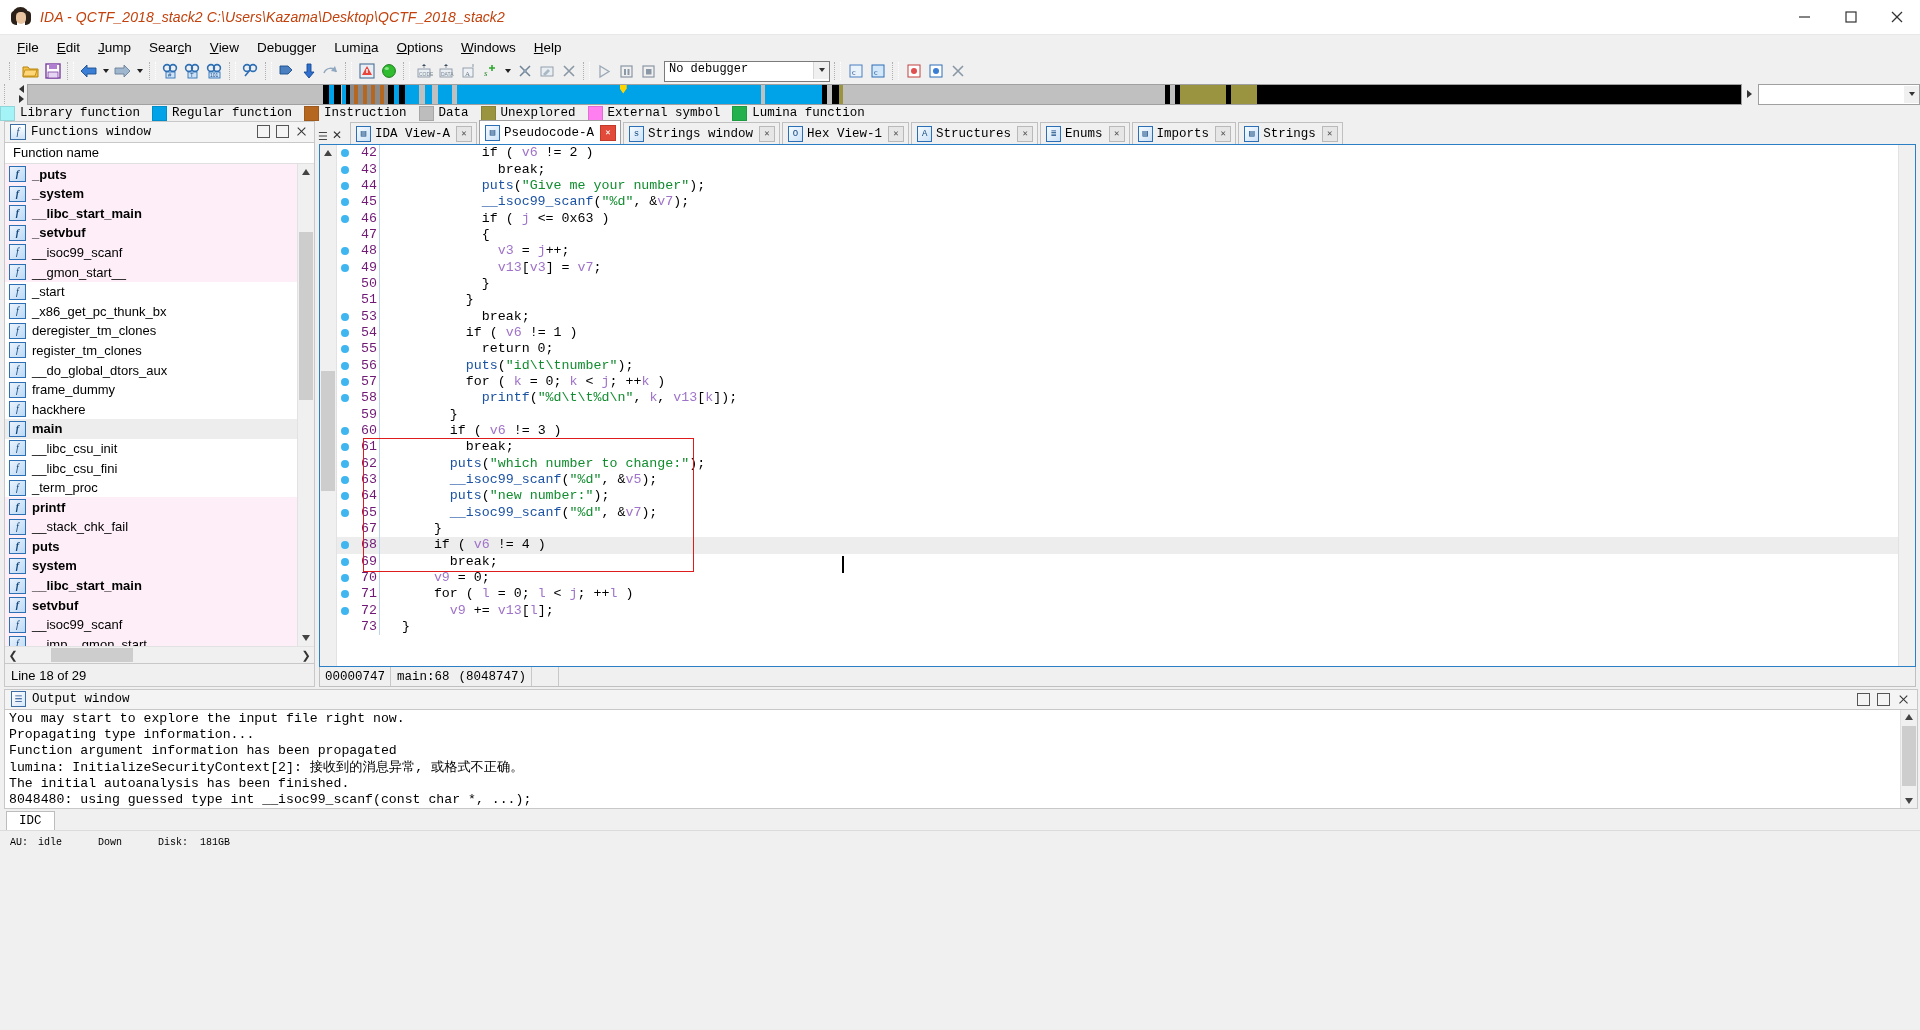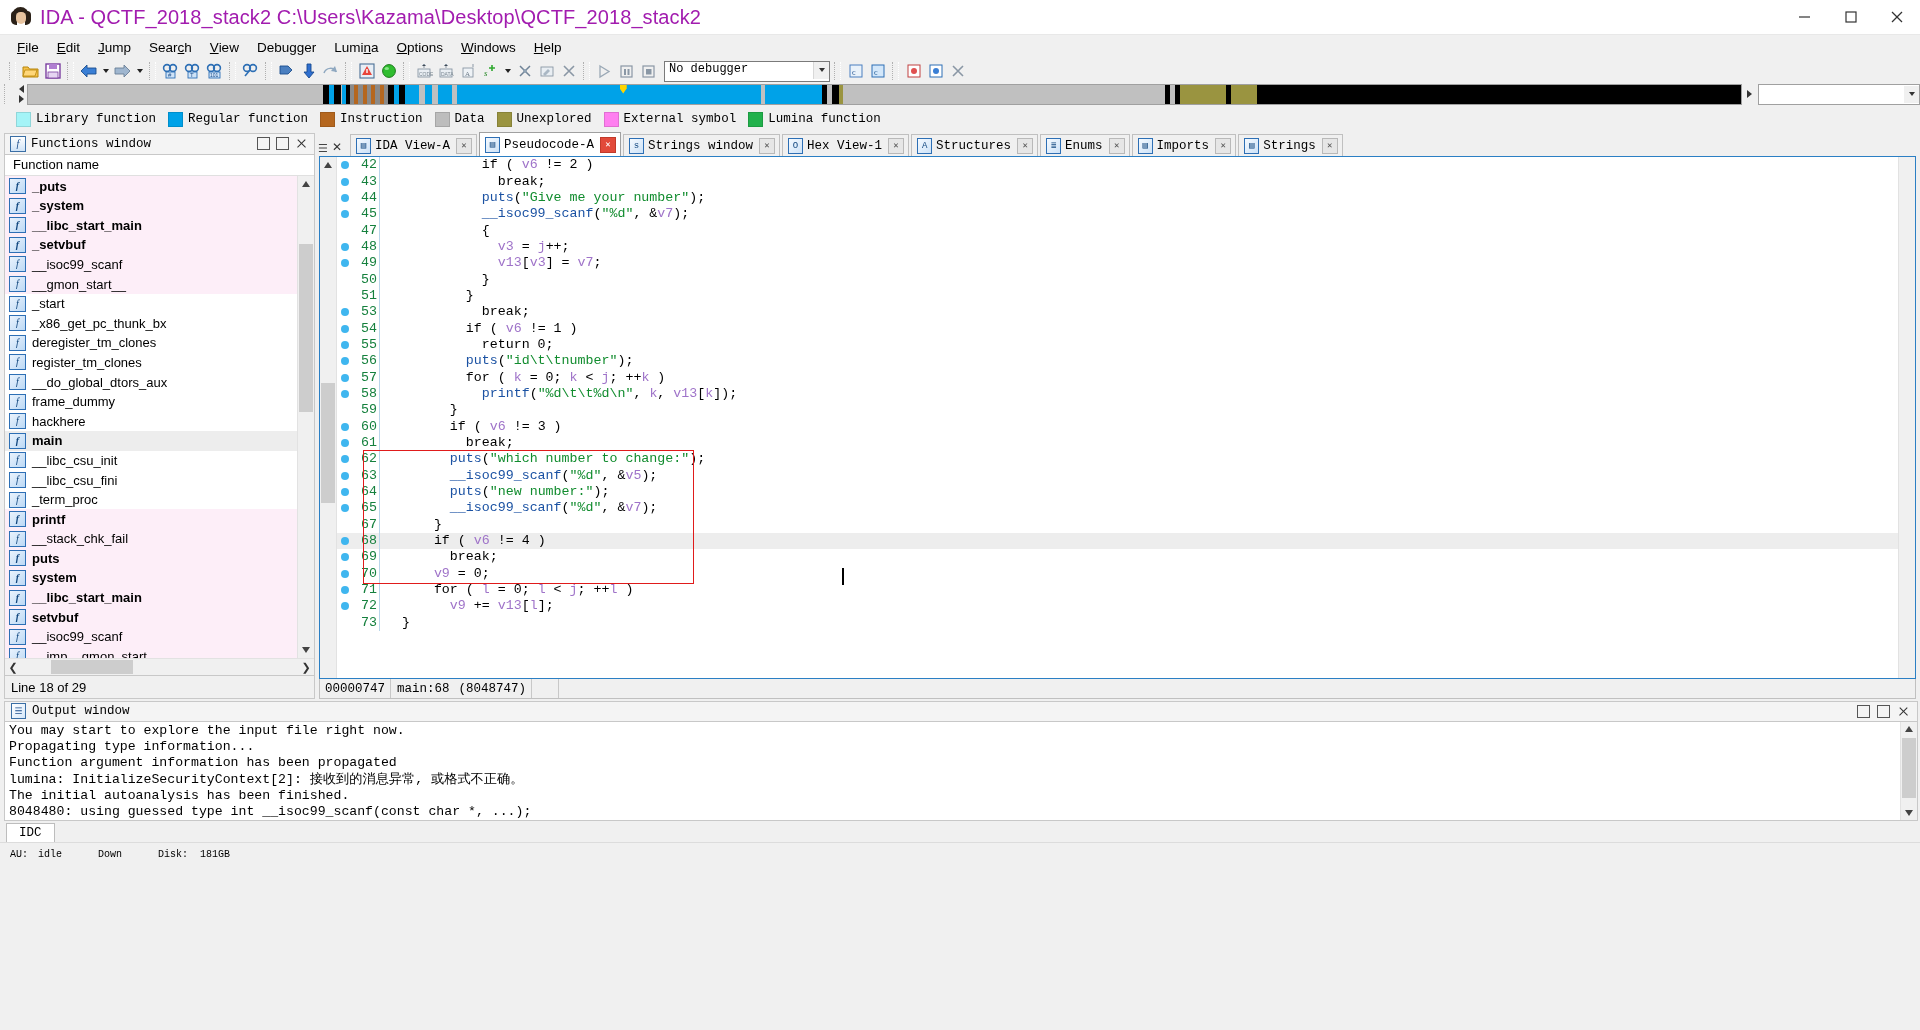--- a/index.html
+++ b/index.html
@@ -14,21 +14,21 @@
   
   #titlebar{
     height:34px;background:#ffffff;display:flex;align-items:center;
     border-bottom:1px solid #e8e8e8;
   }
   #app-icon{width:22px;height:22px;margin:0 8px 0 10px;position:relative;flex:0 0 auto;}
   #app-icon .hair{position:absolute;left:2px;top:1px;width:17px;height:13px;background:#2b2118;border-radius:9px 9px 4px 4px;}
   #app-icon .face{position:absolute;left:6px;top:6px;width:10px;height:12px;background:#e8c4a0;border-radius:5px 5px 6px 6px;}
   #app-icon .hair2{position:absolute;left:1px;top:5px;width:6px;height:14px;background:#2b2118;border-radius:4px 0 0 5px;}
   #app-icon .hair3{position:absolute;left:15px;top:5px;width:6px;height:14px;background:#2b2118;border-radius:0 4px 5px 0;}
-  #title-text{font-size:20px;color:#a21caf;letter-spacing:.1px;}
+  #title-text{font-size:14px;color:#c2410c;letter-spacing:.1px;font-style:italic;}
   #win-controls{margin-left:auto;display:flex;height:34px;}
   .wbtn{width:46px;height:34px;display:flex;align-items:center;justify-content:center;}
   .wbtn svg{display:block;}
 
   
   #menubar{height:24px;background:#f0f0f0;display:flex;align-items:center;padding-left:8px;}
   .menu-item{padding:3px 9px;font-size:13.5px;color:#000;cursor:default;}
   .menu-item u{text-decoration:underline;}
 
   
@@ -55,21 +55,21 @@
   #navband .seg{position:absolute;top:0;bottom:0;}
   #nav-cursor{position:absolute;top:0;width:7px;height:9px;background:#ffd400;left:419px;
      clip-path:polygon(0 0,100% 0,100% 45%,50% 100%,0 45%);}
   #nav-right-arrow{width:14px;height:19px;display:flex;align-items:center;justify-content:center;}
   #nav-right-arrow::after{content:"";border-top:4px solid transparent;border-bottom:4px solid transparent;border-left:5px solid #333;}
   #nav-scroll{width:160px;height:19px;border:1px solid #a0a0a0;background:#fff;margin-left:2px;display:flex;align-items:center;justify-content:flex-end;}
   #nav-scroll .cbox{width:15px;height:17px;background:#f0f0f0;display:flex;align-items:center;justify-content:center;}
   #nav-scroll .cbox::after{content:"";border-left:3.5px solid transparent;border-right:3.5px solid transparent;border-top:4px solid #333;}
 
   
-  #legend{height:28px;background:#f0f0f0;display:flex;align-items:center;padding-left:16px;gap:4px;
+  #legend{height:16px;background:#f0f0f0;display:flex;align-items:center;gap:4px;
           font-family:"Liberation Mono",monospace;font-size:12.5px;}
   .lg{display:flex;align-items:center;margin-right:8px;}
   .lg .sw{width:13px;height:13px;margin-right:5px;border:1px solid rgba(0,0,0,.12);}
 
   
   #workarea{height:566px;display:flex;background:#f0f0f0;padding:0 2px;box-sizing:border-box;}
 
   
   #funcwin{width:311px;display:flex;flex-direction:column;background:#f0f0f0;margin-left:2px;}
   #funcwin-title{height:20px;background:#f4f4f4;border:1px solid #c8c8c8;border-bottom:none;display:flex;align-items:center;padding:0 3px;}
@@ -116,21 +116,21 @@
   .tab.active .tx{background:#e24a3a;border-color:#c23a2a;color:#fff;}
   #codebody{flex:1 1 auto;border:1px solid #2b7fc4;background:#fff;display:flex;overflow:hidden;}
   #code-vscroll-left{width:16px;background:#f0f0f0;border-right:1px solid #e2e2e2;position:relative;}
   #code-vscroll-left .sbtn{height:15px;display:flex;align-items:center;justify-content:center;font-size:9px;color:#333;}
   #code-vscroll-left .thumb{position:absolute;left:1px;right:1px;background:#cdcdcd;}
   #code-area{flex:1 1 auto;position:relative;overflow:hidden;}
   #code-scrollpane{position:relative;}
   .cline{height:16.35px;display:flex;align-items:center;font-family:"Liberation Mono",monospace;font-size:13.3px;line-height:16px;white-space:pre;}
   .cline .bp{width:16px;display:flex;align-items:center;justify-content:center;flex:0 0 auto;}
   .cline .bp i{width:8px;height:8px;border-radius:50%;background:#3fb6ef;display:block;}
-  .cline .ln{width:24px;text-align:right;color:#15803d;flex:0 0 auto;padding-right:2px;}
+  .cline .ln{width:24px;text-align:right;color:#701a75;flex:0 0 auto;padding-right:2px;}
   .cline .gutterbar{width:1px;align-self:stretch;background:#b9d6ea;flex:0 0 auto;margin-right:6px;}
   .cline .src{flex:1 1 auto;}
   .cline.hl{background:#ededed;}
   .kw{color:#000;}
   .var{color:#9f73c9;}
   .fn{color:#1b52a3;}
   .str{color:#118c2e;}
   #redbox{position:absolute;border:1.4px solid #e01b1b;pointer-events:none;}
   #caret{position:absolute;width:1.6px;background:#000;}
   #codestatus{height:19px;background:#f0f0f0;border:1px solid #c0c0c0;border-top:none;display:flex;align-items:center;font-family:"Liberation Mono",monospace;font-size:12.5px;}
@@ -679,20 +679,21 @@
             </svg>
         </div>
         <div class="thumb" style="top:226px;height:120px;"></div>
       </div>
       <div id="code-area">
         <div id="code-scrollpane">
             <div class="cline"><span class="bp"><i></i></span><span class="ln">42</span><span class="gutterbar"></span><span class="src">            <span class="kw">if ( </span><span class="var">v6</span><span class="kw"> != 2 )</span></span></div>
             <div class="cline"><span class="bp"><i></i></span><span class="ln">43</span><span class="gutterbar"></span><span class="src">              <span class="kw">break;</span></span></div>
             <div class="cline"><span class="bp"><i></i></span><span class="ln">44</span><span class="gutterbar"></span><span class="src">            <span class="fn">puts</span><span class="kw">(</span><span class="str">"Give me your number"</span><span class="kw">);</span></span></div>
             <div class="cline"><span class="bp"><i></i></span><span class="ln">45</span><span class="gutterbar"></span><span class="src">            <span class="fn">__isoc99_scanf</span><span class="kw">(</span><span class="str">"%d"</span><span class="kw">, &amp;</span><span class="var">v7</span><span class="kw">);</span></span></div>
+            <div class="cline"><span class="bp"><i></i></span><span class="ln">46</span><span class="gutterbar"></span><span class="src">            <span class="kw">if ( </span><span class="var">j</span><span class="kw"> &lt;= 0x63 )</span></span></div>
             <div class="cline"><span class="bp"></span><span class="ln">47</span><span class="gutterbar"></span><span class="src">            <span class="kw">{</span></span></div>
             <div class="cline"><span class="bp"><i></i></span><span class="ln">48</span><span class="gutterbar"></span><span class="src">              <span class="var">v3</span><span class="kw"> = </span><span class="var">j</span><span class="kw">++;</span></span></div>
             <div class="cline"><span class="bp"><i></i></span><span class="ln">49</span><span class="gutterbar"></span><span class="src">              <span class="var">v13</span><span class="kw">[</span><span class="var">v3</span><span class="kw">] = </span><span class="var">v7</span><span class="kw">;</span></span></div>
             <div class="cline"><span class="bp"></span><span class="ln">50</span><span class="gutterbar"></span><span class="src">            <span class="kw">}</span></span></div>
             <div class="cline"><span class="bp"></span><span class="ln">51</span><span class="gutterbar"></span><span class="src">          <span class="kw">}</span></span></div>
             <div class="cline"><span class="bp"><i></i></span><span class="ln">53</span><span class="gutterbar"></span><span class="src">            <span class="kw">break;</span></span></div>
             <div class="cline"><span class="bp"><i></i></span><span class="ln">54</span><span class="gutterbar"></span><span class="src">          <span class="kw">if ( </span><span class="var">v6</span><span class="kw"> != 1 )</span></span></div>
             <div class="cline"><span class="bp"><i></i></span><span class="ln">55</span><span class="gutterbar"></span><span class="src">            <span class="kw">return 0;</span></span></div>
             <div class="cline"><span class="bp"><i></i></span><span class="ln">56</span><span class="gutterbar"></span><span class="src">          <span class="fn">puts</span><span class="kw">(</span><span class="str">"id\t\tnumber"</span><span class="kw">);</span></span></div>
             <div class="cline"><span class="bp"><i></i></span><span class="ln">57</span><span class="gutterbar"></span><span class="src">          <span class="kw">for ( </span><span class="var">k</span><span class="kw"> = 0; </span><span class="var">k</span><span class="kw"> &lt; </span><span class="var">j</span><span class="kw">; ++</span><span class="var">k</span><span class="kw"> )</span></span></div>

